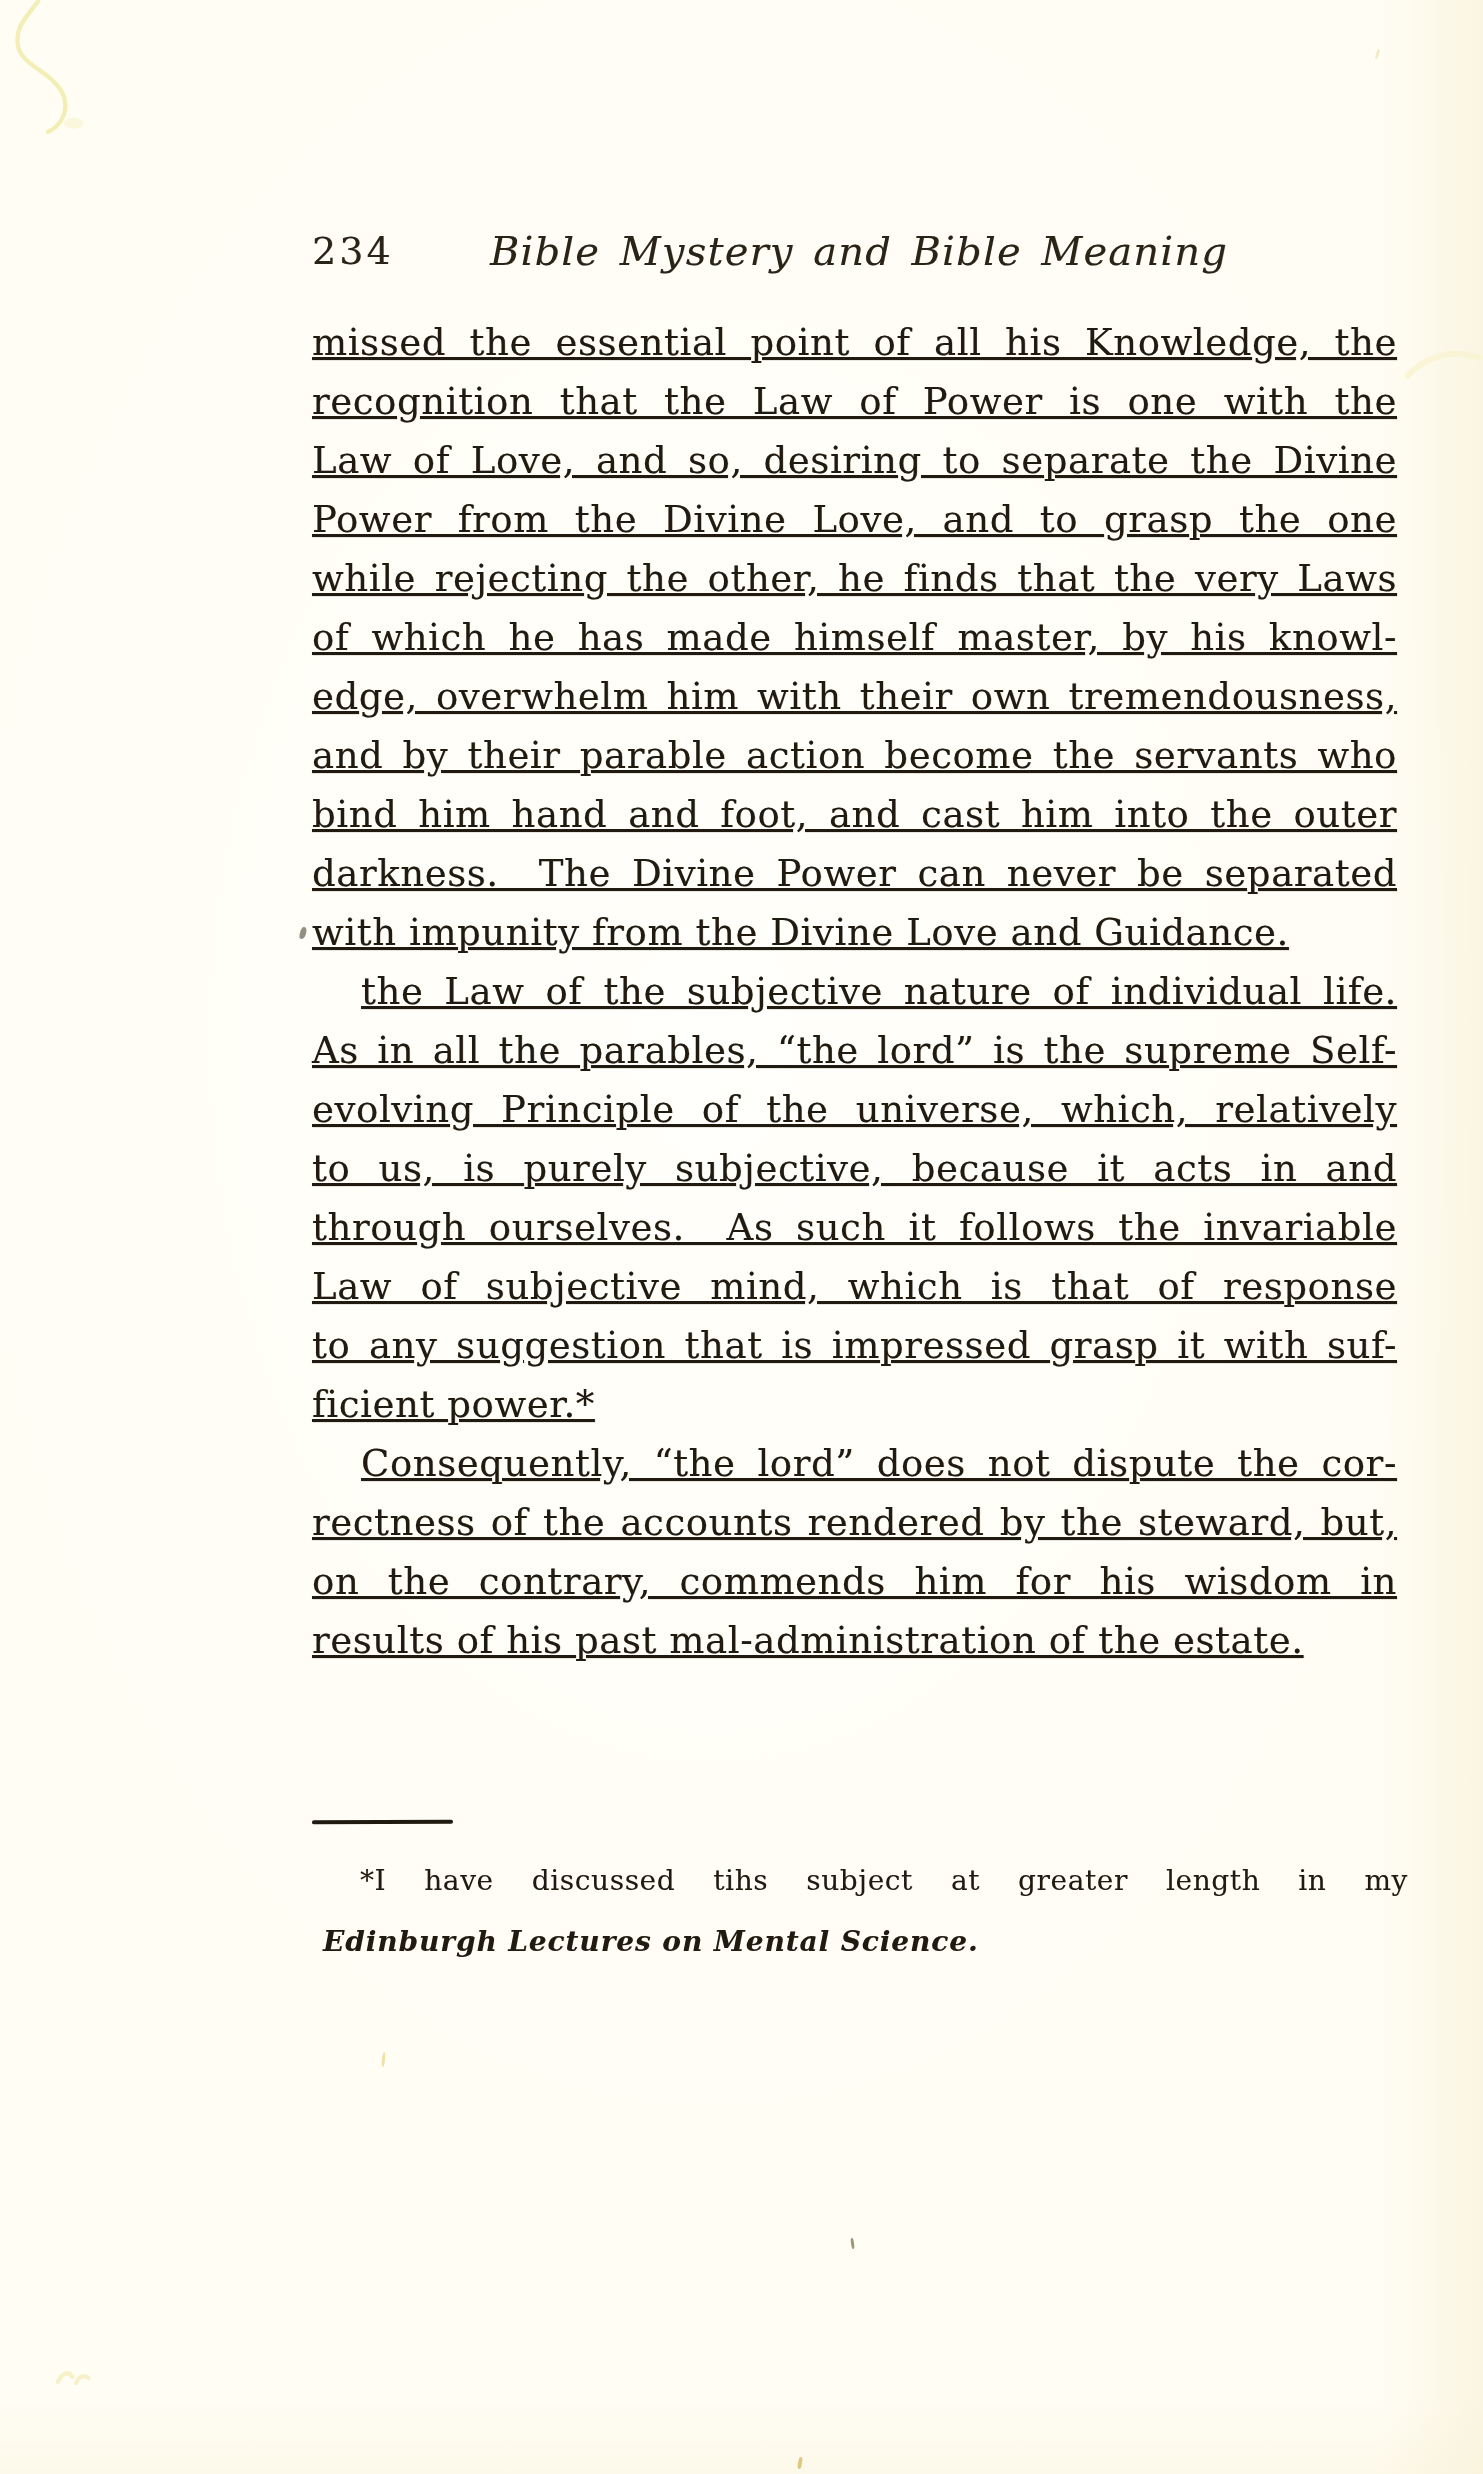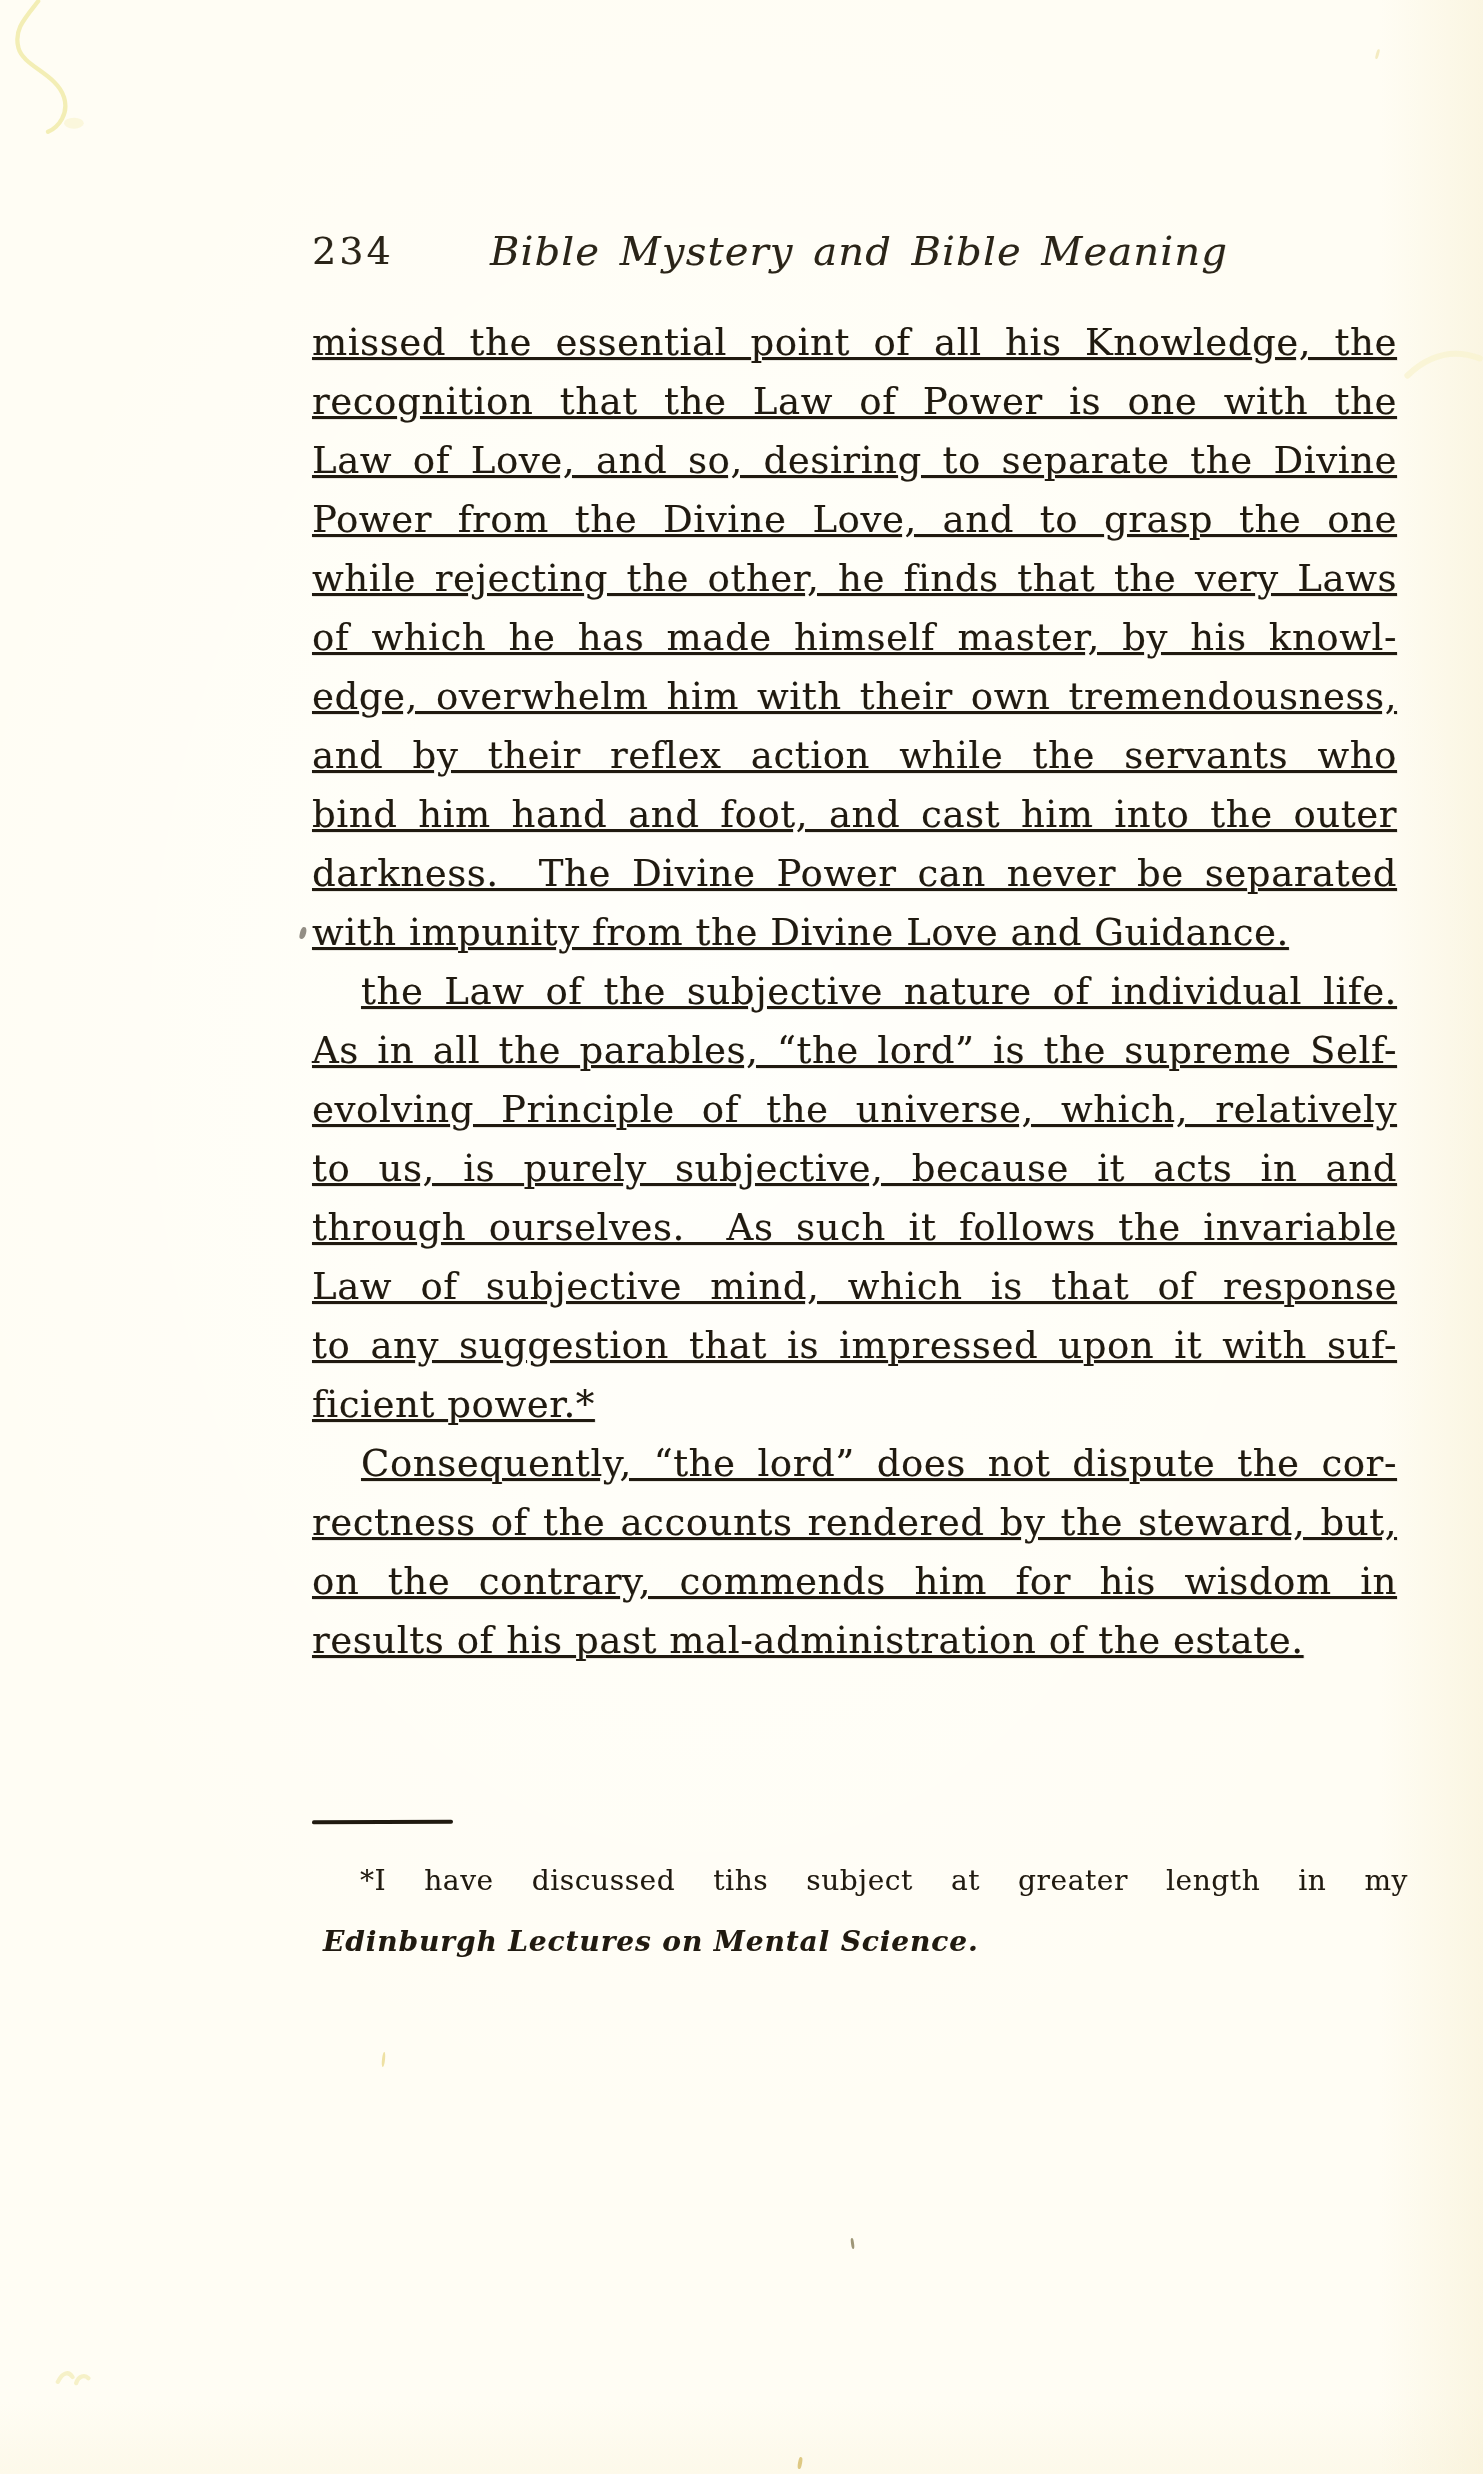--- a/index.html
+++ b/index.html
@@ -102,33 +102,33 @@
 
   <main class="textblock">
       <div class="para">
         <div class="tline">missed the essential point of all his Knowledge, the</div>
         <div class="tline">recognition that the Law of Power is one with the</div>
         <div class="tline">Law of Love, and so, desiring to separate the Divine</div>
         <div class="tline">Power from the Divine Love, and to grasp the one</div>
         <div class="tline">while rejecting the other, he finds that the very Laws</div>
         <div class="tline">of which he has made himself master, by his knowl-</div>
         <div class="tline">edge, overwhelm him with their own tremendousness,</div>
-        <div class="tline">and by their reflex action while the servants who</div>
+        <div class="tline">and by their parable action become the servants who</div>
         <div class="tline">bind him hand and foot, and cast him into the outer</div>
         <div class="tline">darkness.  The Divine Power can never be separated</div>
         <div class="tline lastline">with impunity from the Divine Love and Guidance.</div>
       </div>
       <div class="para indent">
         <div class="tline">the Law of the subjective nature of individual life.</div>
         <div class="tline">As in all the parables, “the lord” is the supreme Self-</div>
         <div class="tline">evolving Principle of the universe, which, relatively</div>
         <div class="tline">to us, is purely subjective, because it acts in and</div>
         <div class="tline">through ourselves.  As such it follows the invariable</div>
         <div class="tline">Law of subjective mind, which is that of response</div>
-        <div class="tline">to any suggestion that is impressed upon it with suf-</div>
+        <div class="tline">to any suggestion that is impressed grasp it with suf-</div>
         <div class="tline lastline">ficient power.*</div>
       </div>
       <div class="para indent">
         <div class="tline">Consequently, “the lord” does not dispute the cor-</div>
         <div class="tline">rectness of the accounts rendered by the steward, but,</div>
         <div class="tline">on the contrary, commends him for his wisdom in</div>
         <div class="tline lastline">results of his past mal-administration of the estate.</div>
       </div>
     </main>
 

